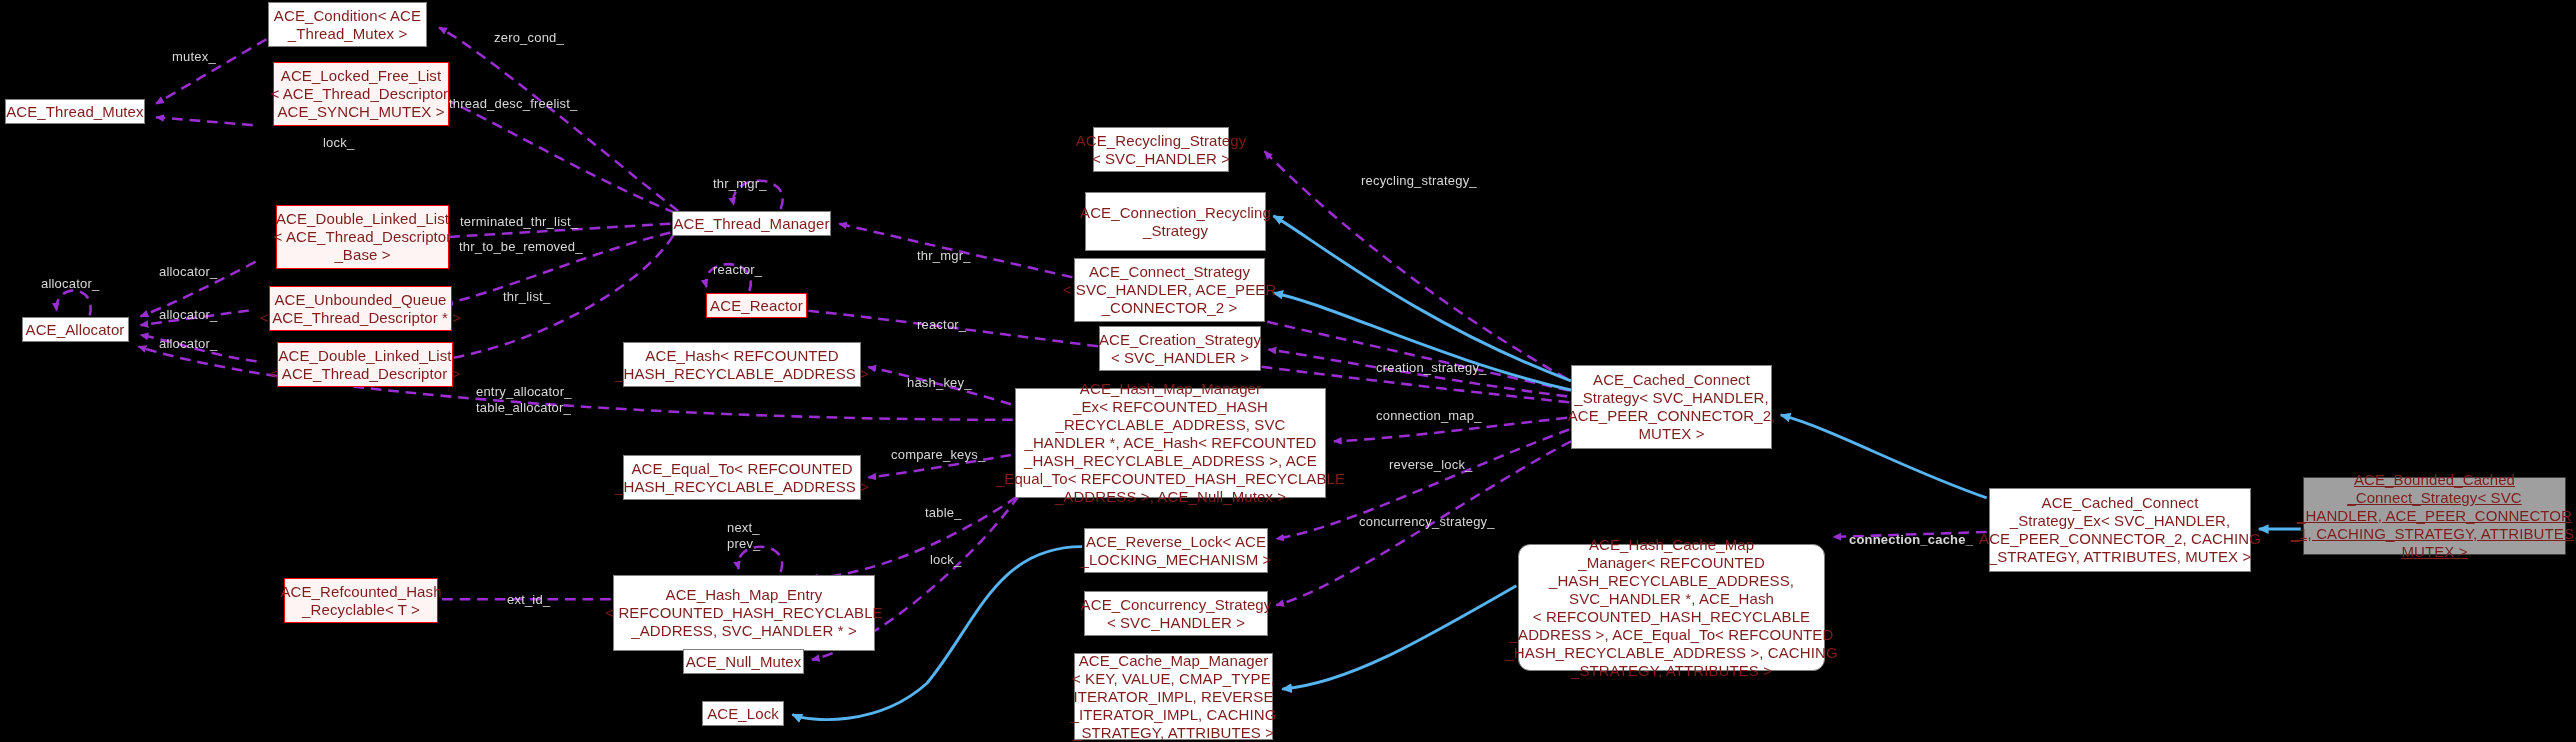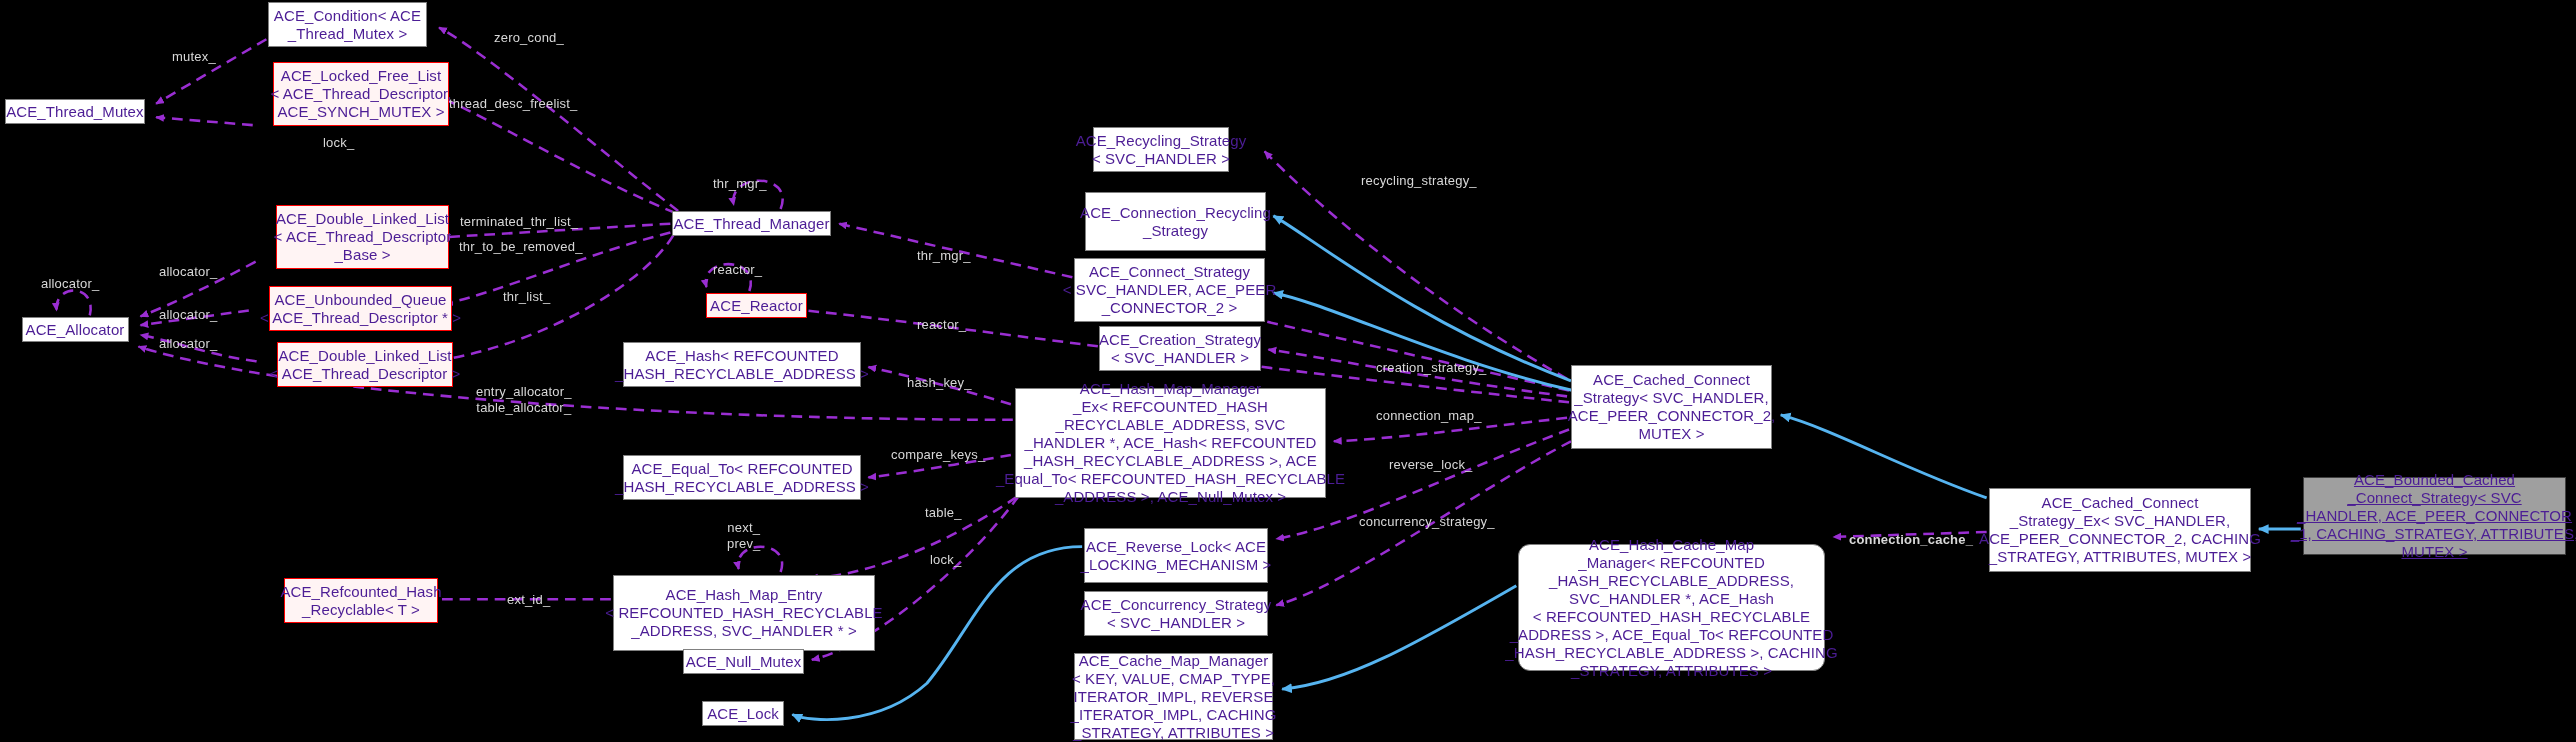--- a/index.html
+++ b/index.html
@@ -24,21 +24,21 @@
   }
   .node {
     position: absolute;
     box-sizing: border-box;
     display: flex;
     align-items: center;
     justify-content: center;
     text-align: center;
     font-size: 15px;
     line-height: 18px;
-    color: #4c1d95;
+    color: #7f1d1d;
     background: #ffffff;
     border: 1px solid #808080;
     white-space: pre;
     letter-spacing: 0.1px;
     padding: 2px 3.9px;
   }
   .node.red {
     border: 1.5px solid #ff0000;
     background: #fff4f4;
     margin-left: 18px;
@@ -46,21 +46,20 @@
   .node.current {
     background: #9f9f9f;
     border: 1px solid #404040;
   }
   .elabel {
     position: absolute;
     color: #d8d8d8;
     font-size: 13px;
     line-height: 15.6px;
     white-space: pre;
-    text-align: center;
     letter-spacing: 0.2px;
   }
 </style>
 </head>
 <body>
 
 <div id="canvas">
 
   <svg class="edges" viewBox="0 0 2640 761">
     <defs>
@@ -184,21 +183,21 @@
 _ADDRESS &gt;, ACE_Null_Mutex &gt;</div>
       <div class="node" style="left: 1093px; top: 127px; width: 136px; height: 45px;">ACE_Recycling_Strategy
 &lt; SVC_HANDLER &gt;</div>
       <div class="node" style="left: 1085px; top: 192px; width: 181px; height: 59px;">ACE_Connection_Recycling
 _Strategy</div>
       <div class="node" style="left: 1074px; top: 258px; width: 191px; height: 64px;">ACE_Connect_Strategy
 &lt; SVC_HANDLER, ACE_PEER
 _CONNECTOR_2 &gt;</div>
       <div class="node" style="left: 1099px; top: 326px; width: 162px; height: 45px;">ACE_Creation_Strategy
 &lt; SVC_HANDLER &gt;</div>
-      <div class="node" style="left: 1084px; top: 528px; width: 184px; height: 55px;">ACE_Reverse_Lock&lt; ACE
+      <div class="node" style="left: 1084px; top: 528px; width: 184px; height: 45px;">ACE_Reverse_Lock&lt; ACE
 _LOCKING_MECHANISM &gt;</div>
       <div class="node" style="left: 1084px; top: 591px; width: 184px; height: 45px;">ACE_Concurrency_Strategy
 &lt; SVC_HANDLER &gt;</div>
       <div class="node" style="left: 1074px; top: 653px; width: 199px; height: 87px;">ACE_Cache_Map_Manager
 &lt; KEY, VALUE, CMAP_TYPE,
 ITERATOR_IMPL, REVERSE
 _ITERATOR_IMPL, CACHING
 _STRATEGY, ATTRIBUTES &gt;</div>
       <div class="node" style="left: 1571px; top: 365px; width: 201px; height: 84px;">ACE_Cached_Connect
 _Strategy&lt; SVC_HANDLER,

